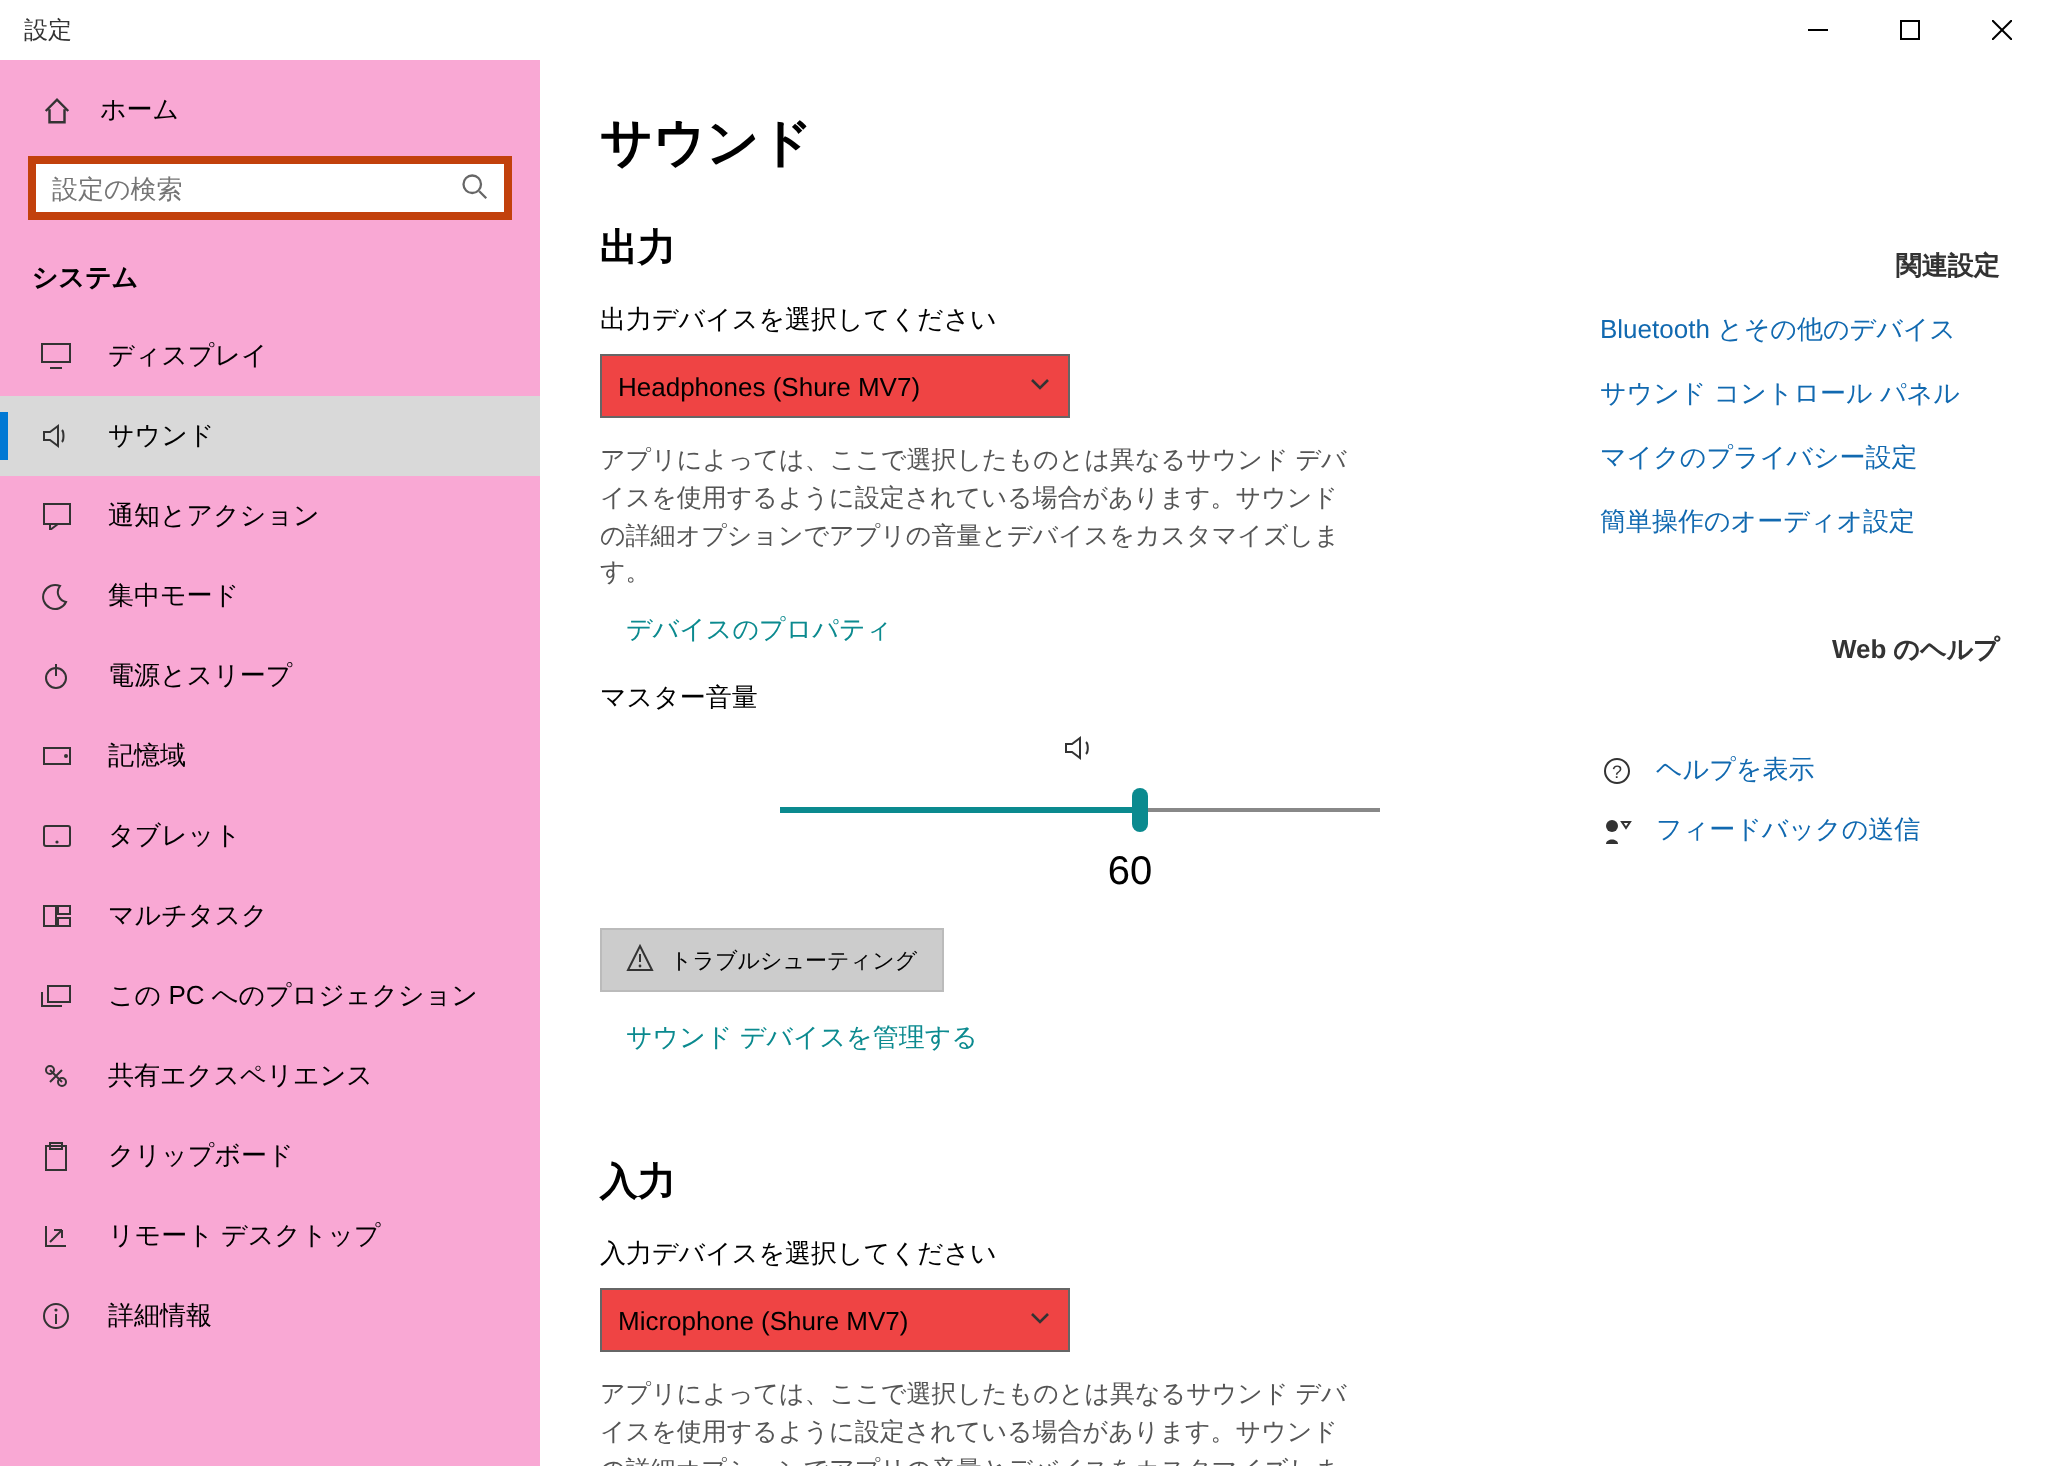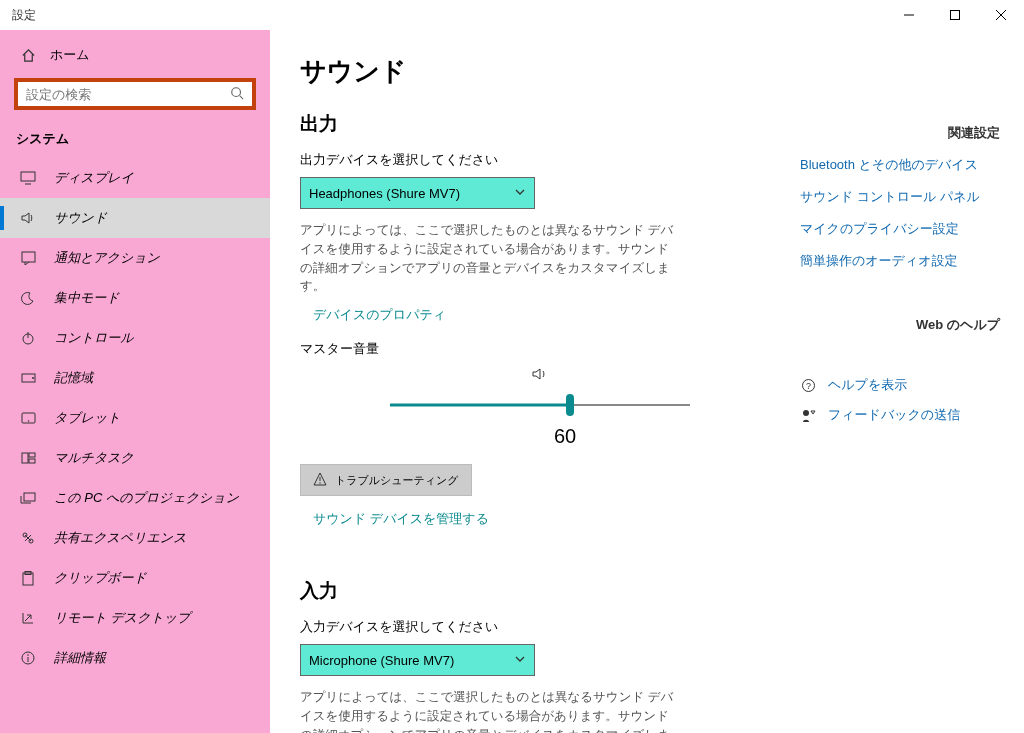--- a/index.html
+++ b/index.html
@@ -70,21 +70,20 @@
 }
 .navlist { list-style: none; }
 .navitem {
   display: flex;
   align-items: center;
   gap: 18px;
   height: 40px;
   padding: 0 0 0 20px;
   font-size: 13px;
   cursor: pointer;
-  font-style: italic;
 }
 .navitem .ico { width: 16px; display:flex; justify-content:center; color:#333;}
 .navitem.active { background: #d9d9d9; position: relative; }
 .navitem.active::before {
   content: "";
   position: absolute;
   left: 0; top: 8px; bottom: 8px; width: 4px;
   background: #0078d4;
 }
 .main {
@@ -99,21 +98,21 @@
 h2.section { font-size: 19px; font-weight: 600; margin: 6px 0 14px 0; }
 .field-label { font-size: 13px; margin-bottom: 8px; }
 .select {
   width: 235px;
   height: 32px;
   border: 1px solid #666;
   display: flex;
   align-items: center;
   padding: 0 8px;
   justify-content: space-between;
-  background: #5eead4;
+  background: #ef4444;
   cursor: pointer;
   margin-bottom: 12px;
 }
 .desc { font-size: 12.5px; color: #555; line-height: 1.5; margin-bottom: 10px; max-width: 380px;}
 .link { color: #0b8a8f; font-size: 13px; cursor: pointer; display: inline-block; margin-bottom: 16px; margin-left: 13px; }
 .link2 { color: #1169b0; font-size: 13px; cursor: pointer; display: block; margin-bottom: 14px; }
 .slider-row { display: flex; align-items: center; gap: 10px; margin: 6px 0 16px 0; flex-direction: column;}
 .slider-track {
   position: relative;
   width: 300px;
@@ -231,21 +230,21 @@
           </span>
         <span>集中モード</span>
       </li>
       <li class="navitem">
         <span class="ico">
             <svg width="14" height="14" viewBox="0 0 14 14">
               <circle cx="7" cy="8" r="5" fill="none" stroke="#333"></circle>
               <line x1="7" y1="1" x2="7" y2="7" stroke="#333"></line>
             </svg>
           </span>
-        <span>コントロール</span>
+        <span>電源とスリープ</span>
       </li>
       <li class="navitem">
         <span class="ico">
             <svg width="15" height="10" viewBox="0 0 15 10">
               <rect x="1" y="1" width="13" height="8" fill="none" stroke="#333"></rect>
               <circle cx="12" cy="5" r="1" fill="#333"></circle>
             </svg>
           </span>
         <span>記憶域</span>
       </li>

